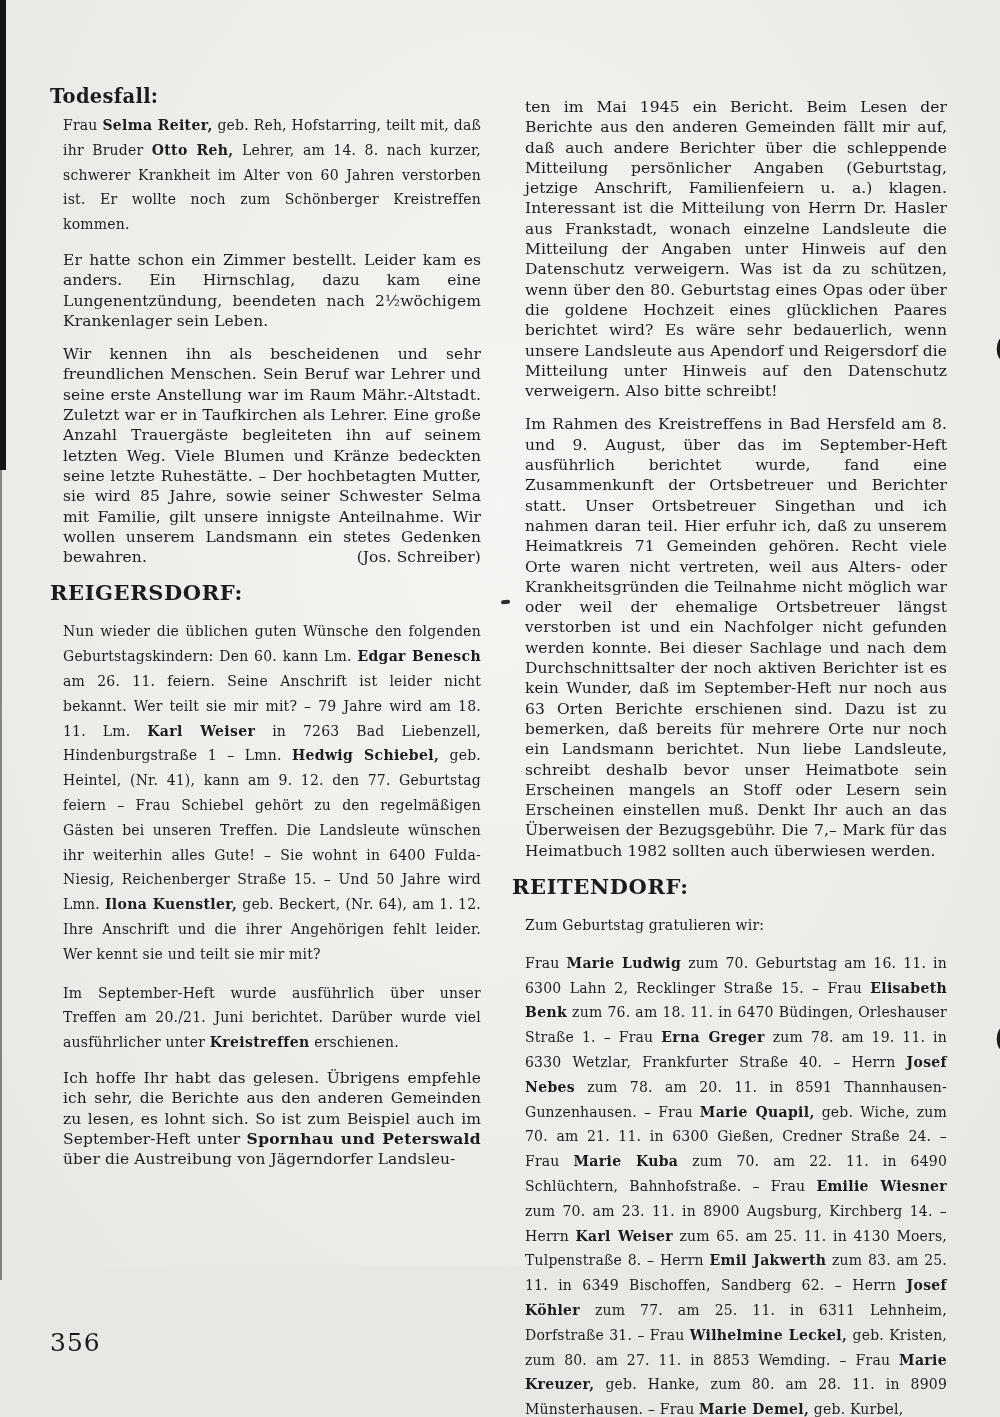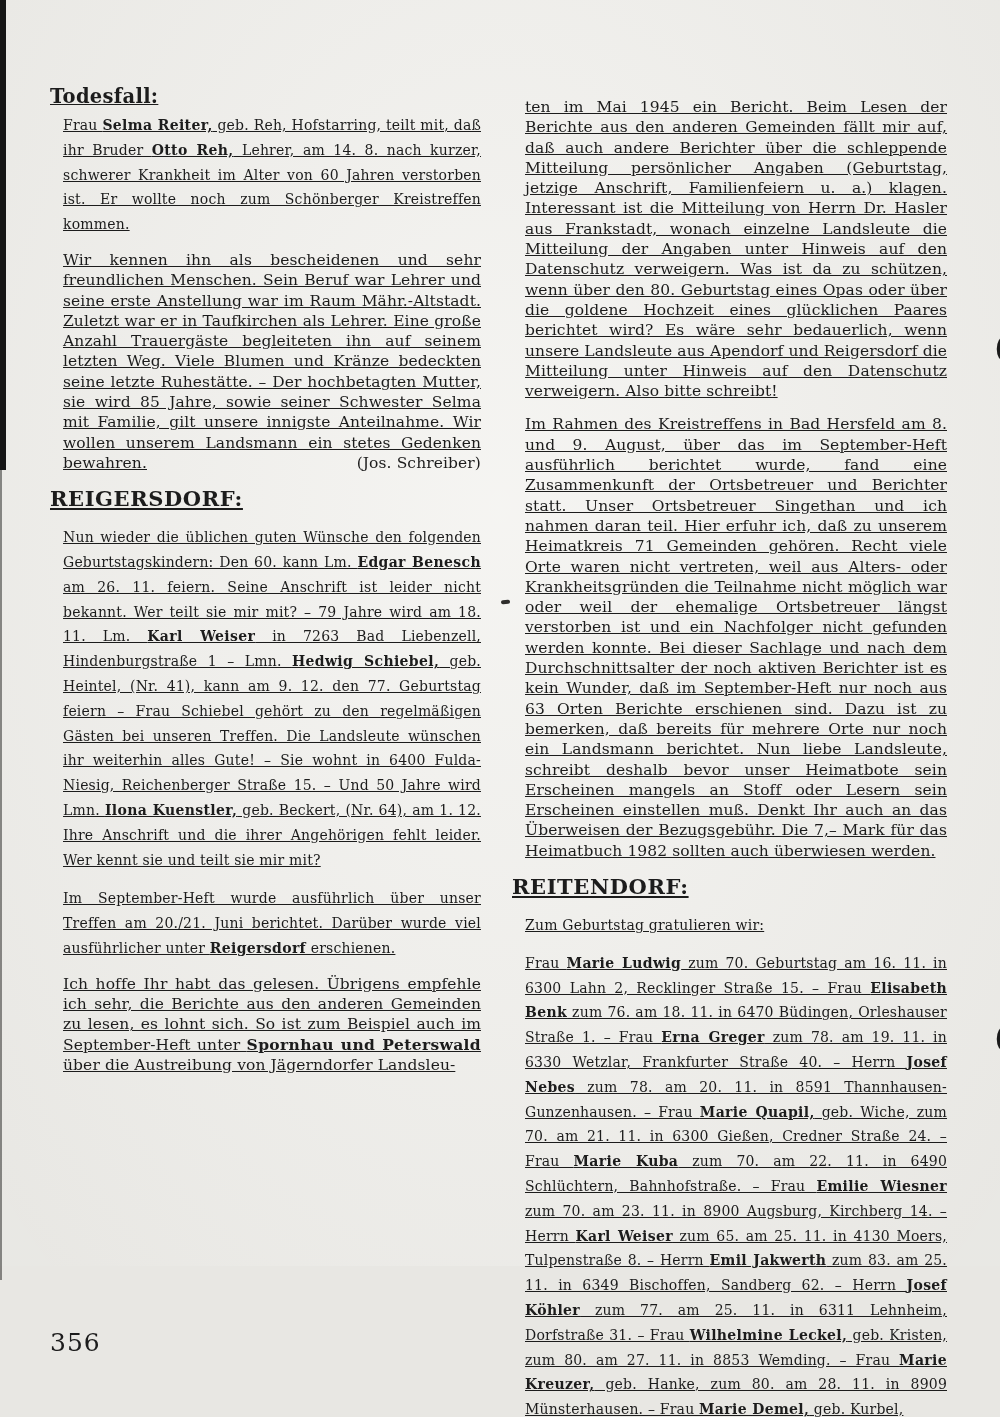--- a/index.html
+++ b/index.html
@@ -8,21 +8,20 @@
     background:#e8e7e3;
     font-family:"DejaVu Serif","Liberation Serif",serif;
     color:#1c1c1c;
     overflow:hidden;
   }
   .page{
     position:relative;width:1000px;height:1266px;
     background:
       radial-gradient(ellipse at 50% 40%, rgba(255,255,255,.35), rgba(0,0,0,.03) 95%),
       #f0efeb;
-    text-decoration: underline;
   }
   .cols{
     display:flex;gap:18px;
     padding:84px 40px 0 50px;
     box-sizing:border-box;
   }
   .col{flex:none;}
   .col-left{width:444px;}
   .col-right{width:448px;}
 
@@ -78,24 +77,25 @@
   <div class="edge-bar"></div>
   <div class="edge-line"></div>
   <span class="edge-mark m1">(</span>
   <span class="edge-mark m2">(</span>
   <div class="margin-dash"></div>
 
   <div class="cols">
     <div class="col col-left">
         <h3 class="blk subhead">Todesfall:</h3>
         <p class="blk t-lg"><span>Frau </span><b>Selma Reiter,</b><span> geb. Reh, Hofstarring, teilt mit, daß ihr Bruder </span><b>Otto Reh,</b><span> Lehrer, am 14. 8. nach kurzer, schwerer Krankheit im Alter von 60 Jahren verstorben ist. Er wollte noch zum Schönberger Kreistreffen kommen.</span></p>
+        <p class="blk t-sm"><span>Er hatte schon ein Zimmer bestellt. Leider kam es anders. Ein Hirnschlag, dazu kam eine Lungenentzündung, beendeten nach 2½wöchigem Krankenlager sein Leben.</span></p>
         <p class="blk t-sm"><span>Wir kennen ihn als bescheidenen und sehr freundlichen Menschen. Sein Beruf war Lehrer und seine erste Anstellung war im Raum Mähr.-Altstadt. Zuletzt war er in Taufkirchen als Lehrer. Eine große Anzahl Trauergäste begleiteten ihn auf seinem letzten Weg. Viele Blumen und Kränze bedeckten seine letzte Ruhestätte. – Der hochbetagten Mutter, sie wird 85 Jahre, sowie seiner Schwester Selma mit Familie, gilt unsere innigste Anteilnahme. Wir wollen unserem Landsmann ein stetes Gedenken bewahren.</span><span class="sig">(Jos. Schreiber)</span></p>
         <h2 class="blk section">REIGERSDORF:</h2>
         <p class="blk t-lg"><span>Nun wieder die üblichen guten Wünsche den folgenden Geburtstagskindern: Den 60. kann Lm. </span><b>Edgar Benesch</b><span> am 26. 11. feiern. Seine Anschrift ist leider nicht bekannt. Wer teilt sie mir mit? – 79 Jahre wird am 18. 11. Lm. </span><b>Karl Weiser</b><span> in 7263 Bad Liebenzell, Hindenburgstraße 1 – Lmn. </span><b>Hedwig Schiebel,</b><span> geb. Heintel, (Nr. 41), kann am 9. 12. den 77. Geburtstag feiern – Frau Schiebel gehört zu den regelmäßigen Gästen bei unseren Treffen. Die Landsleute wünschen ihr weiterhin alles Gute! – Sie wohnt in 6400 Fulda-Niesig, Reichenberger Straße 15. – Und 50 Jahre wird Lmn. </span><b>Ilona Kuenstler,</b><span> geb. Beckert, (Nr. 64), am 1. 12. Ihre Anschrift und die ihrer Angehörigen fehlt leider. Wer kennt sie und teilt sie mir mit?</span></p>
-        <p class="blk t-lg gap"><span>Im September-Heft wurde ausführlich über unser Treffen am 20./21. Juni berichtet. Darüber wurde viel ausführlicher unter </span><b>Reigersdorf</b><span> erschienen.</span></p>
+        <p class="blk t-lg gap"><span>Im September-Heft wurde ausführlich über unser Treffen am 20./21. Juni berichtet. Darüber wurde viel ausführlicher unter </span><b>Kreistreffen</b><span> erschienen.</span></p>
         <p class="blk t-sm"><span>Ich hoffe Ihr habt das gelesen. Übrigens empfehle ich sehr, die Berichte aus den anderen Gemeinden zu lesen, es lohnt sich. So ist zum Beispiel auch im September-Heft unter </span><b>Spornhau und Peterswald</b><span> über die Austreibung von Jägerndorfer Landsleu-</span></p>
       </div>
     <div class="col col-right">
         <p class="blk t-sm"><span>ten im Mai 1945 ein Bericht. Beim Lesen der Berichte aus den anderen Gemeinden fällt mir auf, daß auch andere Berichter über die schleppende Mitteilung persönlicher Angaben (Geburtstag, jetzige Anschrift, Familienfeiern u. a.) klagen. Interessant ist die Mitteilung von Herrn Dr. Hasler aus Frankstadt, wonach einzelne Landsleute die Mitteilung der Angaben unter Hinweis auf den Datenschutz verweigern. Was ist da zu schützen, wenn über den 80. Geburtstag eines Opas oder über die goldene Hochzeit eines glücklichen Paares berichtet wird? Es wäre sehr bedauerlich, wenn unsere Landsleute aus Apendorf und Reigersdorf die Mitteilung unter Hinweis auf den Datenschutz verweigern. Also bitte schreibt!</span></p>
         <p class="blk t-sm"><span>Im Rahmen des Kreistreffens in Bad Hersfeld am 8. und 9. August, über das im September-Heft ausführlich berichtet wurde, fand eine Zusammenkunft der Ortsbetreuer und Berichter statt. Unser Ortsbetreuer Singethan und ich nahmen daran teil. Hier erfuhr ich, daß zu unserem Heimatkreis 71 Gemeinden gehören. Recht viele Orte waren nicht vertreten, weil aus Alters- oder Krankheitsgründen die Teilnahme nicht möglich war oder weil der ehemalige Ortsbetreuer längst verstorben ist und ein Nachfolger nicht gefunden werden konnte. Bei dieser Sachlage und nach dem Durchschnittsalter der noch aktiven Berichter ist es kein Wunder, daß im September-Heft nur noch aus 63 Orten Berichte erschienen sind. Dazu ist zu bemerken, daß bereits für mehrere Orte nur noch ein Landsmann berichtet. Nun liebe Landsleute, schreibt deshalb bevor unser Heimatbote sein Erscheinen mangels an Stoff oder Lesern sein Erscheinen einstellen muß. Denkt Ihr auch an das Überweisen der Bezugsgebühr. Die 7,– Mark für das Heimatbuch 1982 sollten auch überwiesen werden.</span></p>
         <h2 class="blk section">REITENDORF:</h2>
         <p class="blk t-lg"><span>Zum Geburtstag gratulieren wir:</span></p>
         <p class="blk t-lg"><span>Frau </span><b>Marie Ludwig</b><span> zum 70. Geburtstag am 16. 11. in 6300 Lahn 2, Recklinger Straße 15. – Frau </span><b>Elisabeth Benk</b><span> zum 76. am 18. 11. in 6470 Büdingen, Orleshauser Straße 1. – Frau </span><b>Erna Greger</b><span> zum 78. am 19. 11. in 6330 Wetzlar, Frankfurter Straße 40. – Herrn </span><b>Josef Nebes</b><span> zum 78. am 20. 11. in 8591 Thannhausen-Gunzenhausen. – Frau </span><b>Marie Quapil,</b><span> geb. Wiche, zum 70. am 21. 11. in 6300 Gießen, Credner Straße 24. – Frau </span><b>Marie Kuba</b><span> zum 70. am 22. 11. in 6490 Schlüchtern, Bahnhofstraße. – Frau </span><b>Emilie Wiesner</b><span> zum 70. am 23. 11. in 8900 Augsburg, Kirchberg 14. – Herrn </span><b>Karl Weiser</b><span> zum 65. am 25. 11. in 4130 Moers, Tulpenstraße 8. – Herrn </span><b>Emil Jakwerth</b><span> zum 83. am 25. 11. in 6349 Bischoffen, Sandberg 62. – Herrn </span><b>Josef Köhler</b><span> zum 77. am 25. 11. in 6311 Lehnheim, Dorfstraße 31. – Frau </span><b>Wilhelmine Leckel,</b><span> geb. Kristen, zum 80. am 27. 11. in 8853 Wemding. – Frau </span><b>Marie Kreuzer,</b><span> geb. Hanke, zum 80. am 28. 11. in 8909 Münsterhausen. – Frau </span><b>Marie Demel,</b><span> geb. Kurbel,</span></p>
       </div>
   </div>

